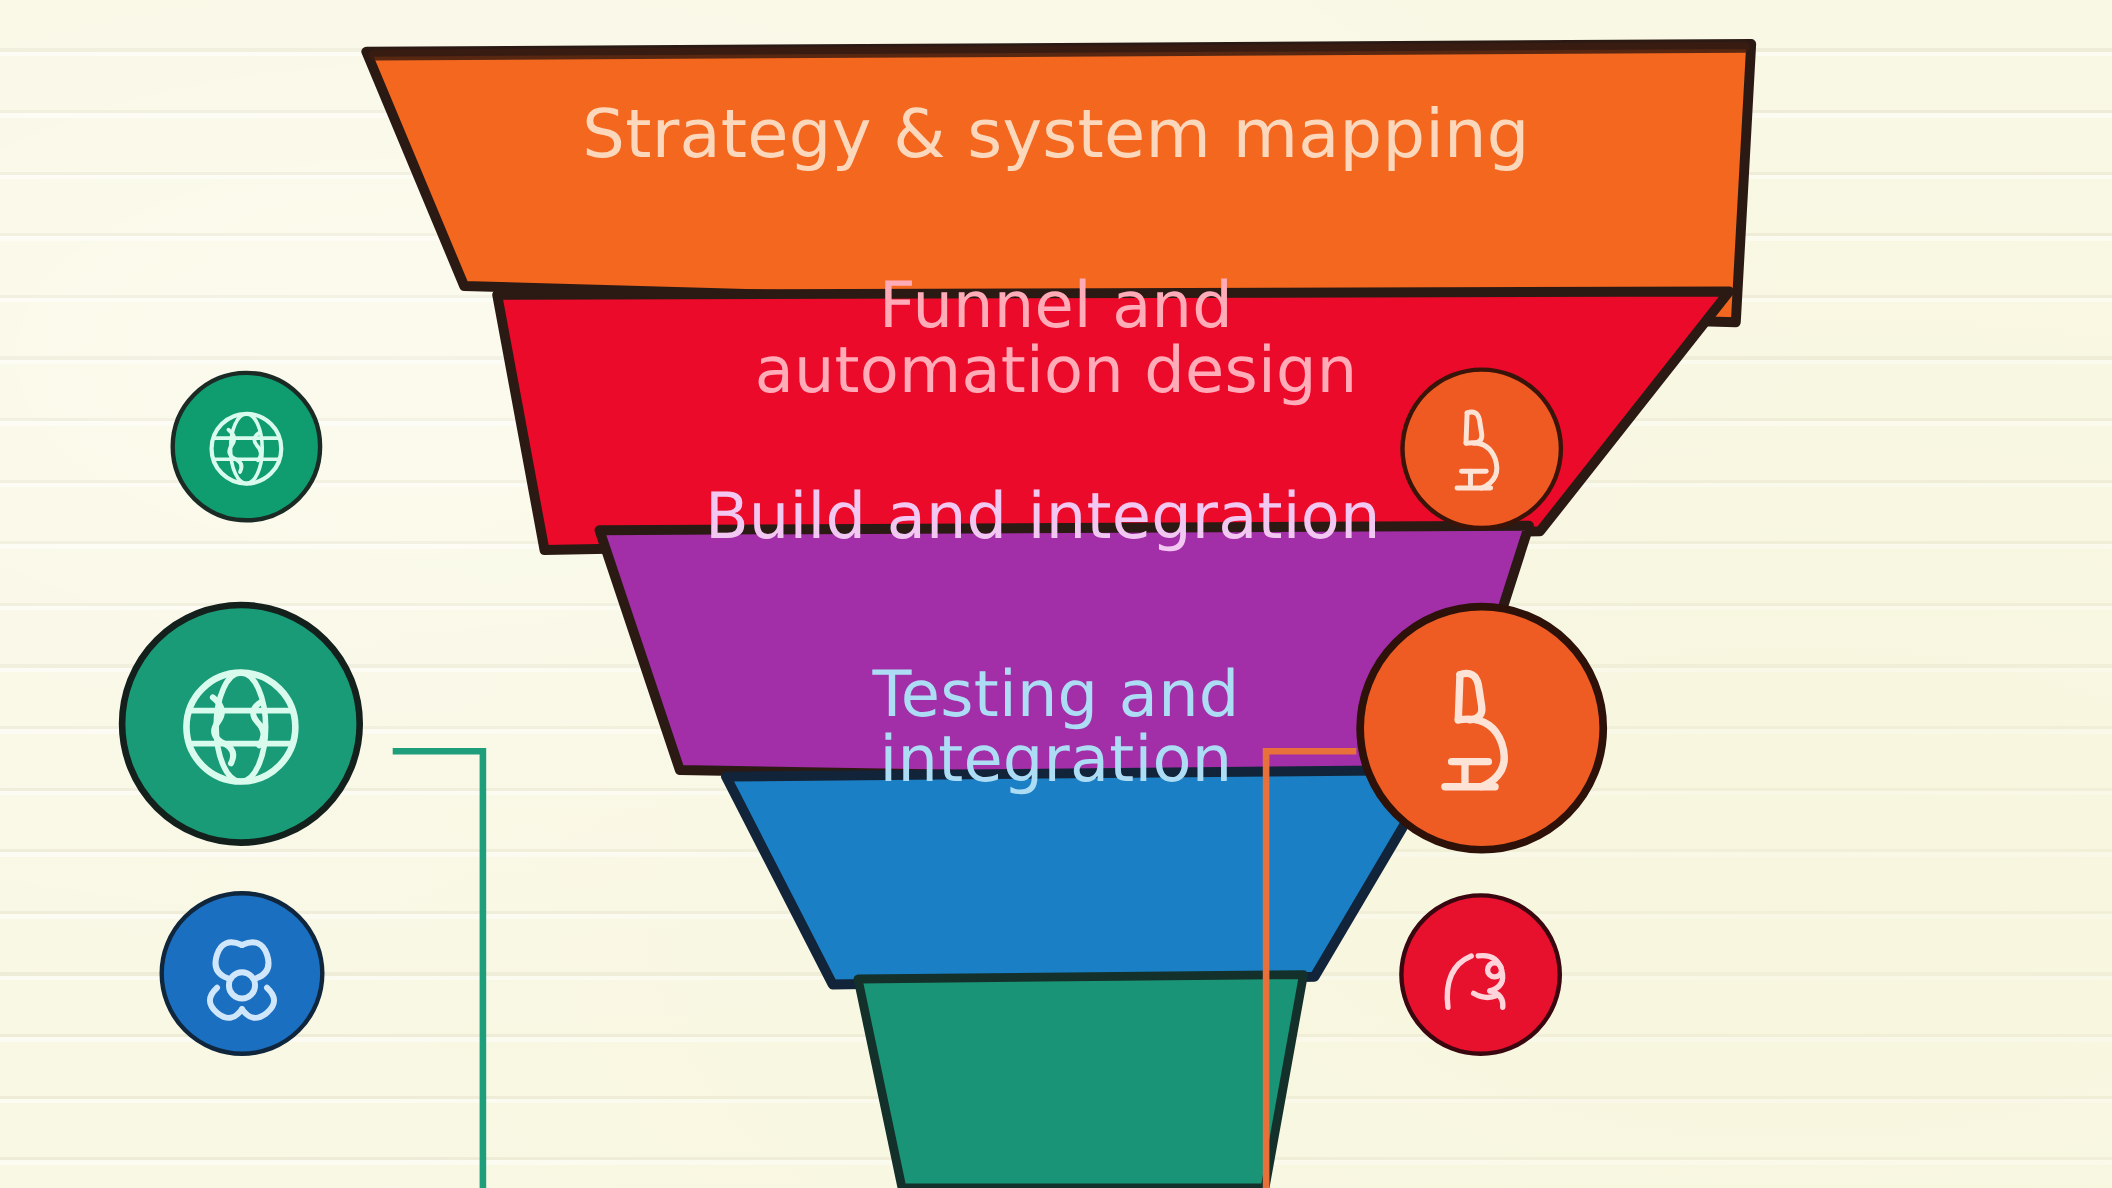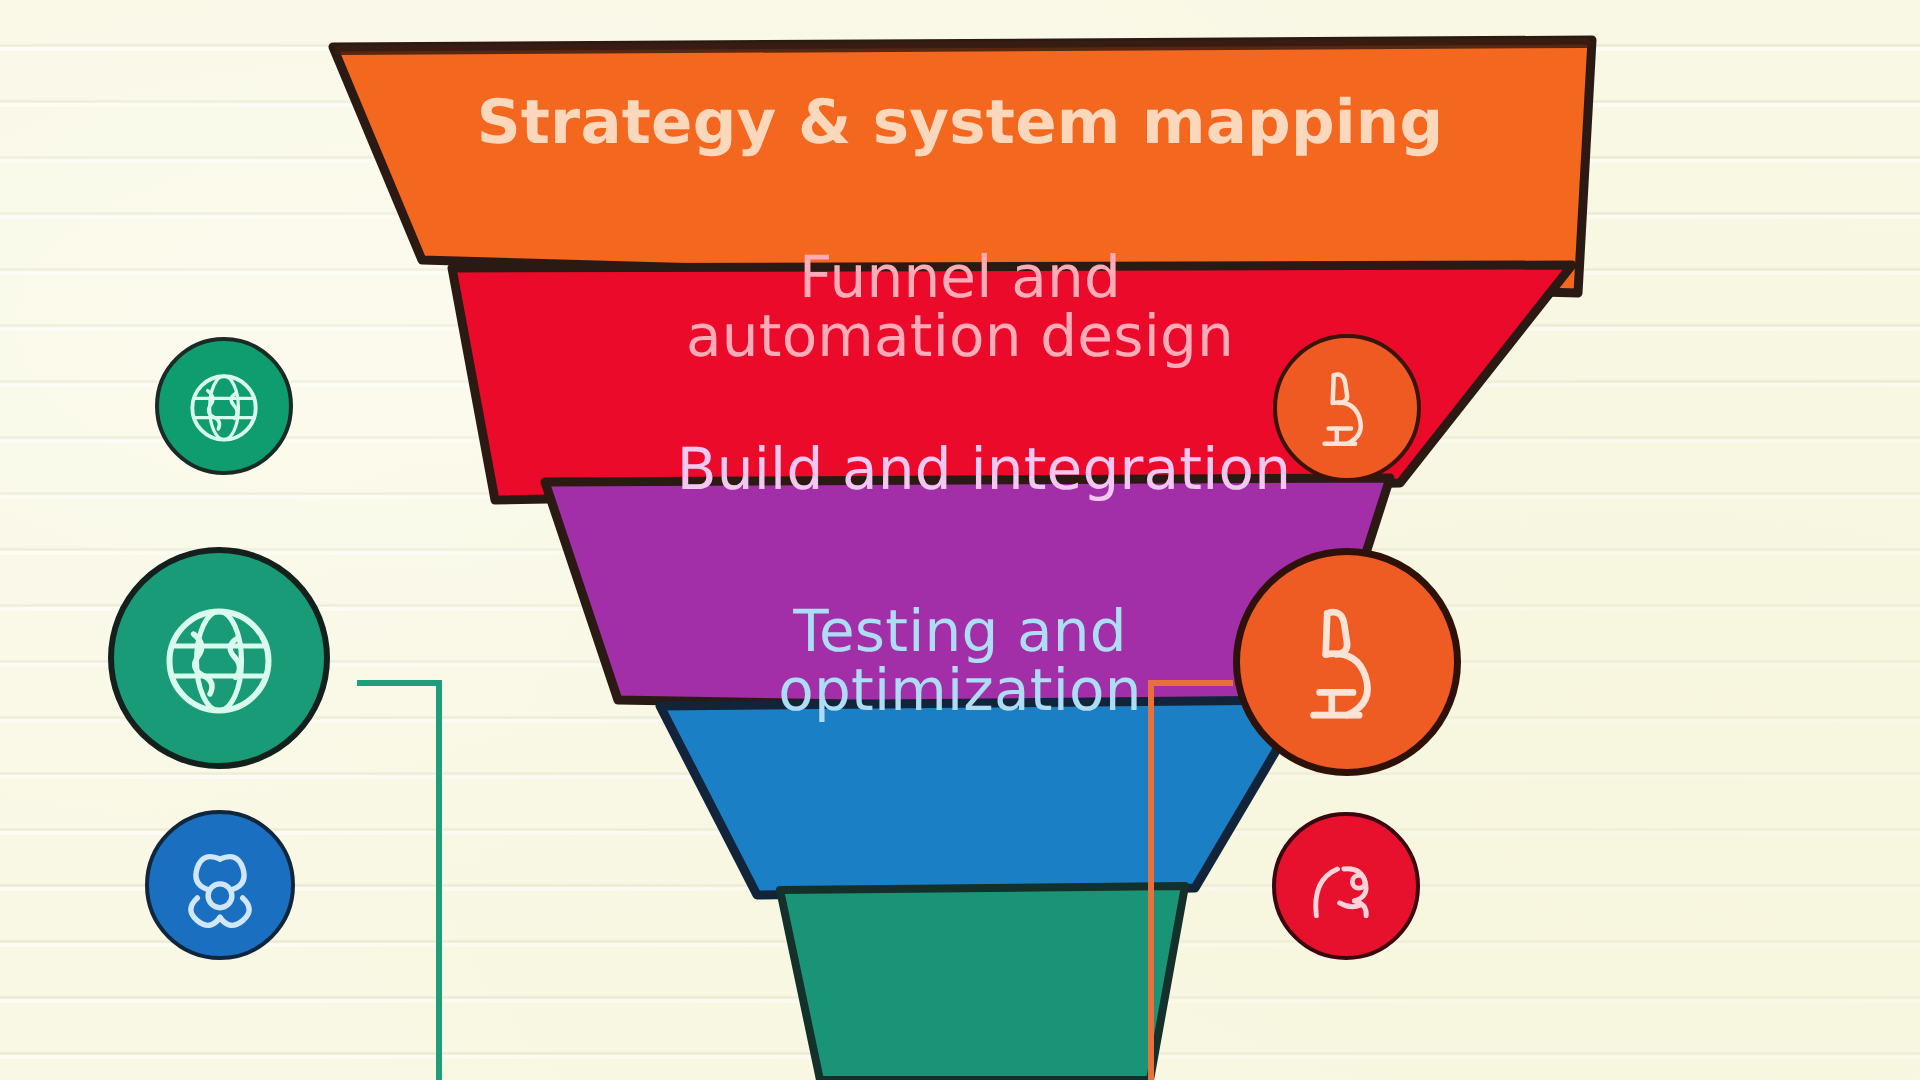--- a/index.html
+++ b/index.html
@@ -69,21 +69,21 @@
     font-size: 61px;
     color: #fbd7bb;
   }
   #label-funnel {
     left: 380px; top: 236px; width: 1160px;
     font-size: 58px;
     color: #ffabb8;
     margin-top: 12px;
   }
   #label-build {
-    left: 464px; top: 440px; width: 1040px;
+    left: 428px; top: 440px; width: 1040px;
     font-size: 58px;
     color: #f2c8f2;
   }
   #label-testing {
     left: 500px; top: 602px; width: 920px;
     font-size: 58px;
     color: #addcf5;
   }
 
   
@@ -165,29 +165,29 @@
 
     <g>
       <path d="M 660,706 L 1306,700 L 1195,888 L 757,895 Z" fill="#1a7fc4" stroke="#12243a" stroke-width="9" stroke-linejoin="round"></path>
     </g>
 
     <g>
       <path d="M 780,890 L 1185,886 L 1150,1080 L 820,1080 Z" fill="#1a9476" stroke="#13312a" stroke-width="8" stroke-linejoin="round"></path>
     </g>
   </svg>
 
-  <div class="band-label" id="label-strategy" style="color: rgb(251, 215, 187); font-weight: bold;">Strategy &amp; system mapping</div>
+  <div class="band-label" id="label-strategy" style="color: rgb(251, 215, 187);">Strategy &amp; system mapping</div>
 
   <div class="band-label" id="label-funnel" style="color: rgb(255, 171, 184);">Funnel and
 automation design</div>
 
   <div class="band-label" id="label-build" style="color: rgb(242, 200, 242);">Build and integration</div>
 
   <div class="band-label" id="label-testing" style="color: rgb(173, 220, 245);">Testing and
-optimization</div>
+integration</div>
 
   <div class="badge" id="badge-green-small">
     <svg width="96" height="96" viewBox="0 0 100 100">
       <circle cx="50" cy="52" r="33" fill="none" stroke="#d8fbee" stroke-width="4"></circle>
       <ellipse cx="50" cy="52" rx="15" ry="33" fill="none" stroke="#d8fbee" stroke-width="3.4"></ellipse>
       <path d="M 19,42 H 81 M 19,62 H 81" fill="none" stroke="#d8fbee" stroke-width="3.4"></path>
       <path d="M 33,34 q 9,7 3,15 q -6,8 4,13 q 8,4 4,12" fill="none" stroke="#d8fbee" stroke-width="3.6" stroke-linecap="round"></path>
       <path d="M 62,37 q -8,5 -2,12 q 7,7 1,14" fill="none" stroke="#d8fbee" stroke-width="3.6" stroke-linecap="round"></path>
     </svg>
   </div>

